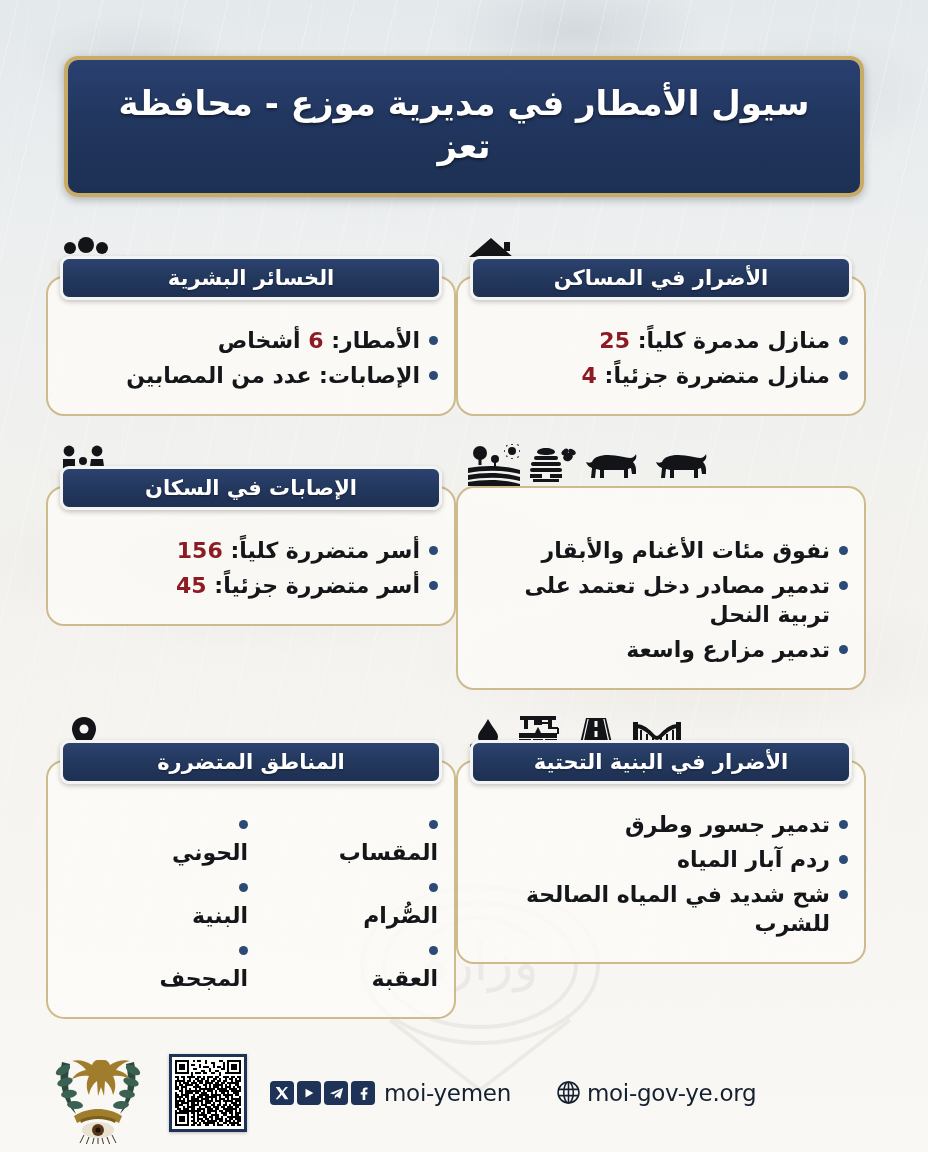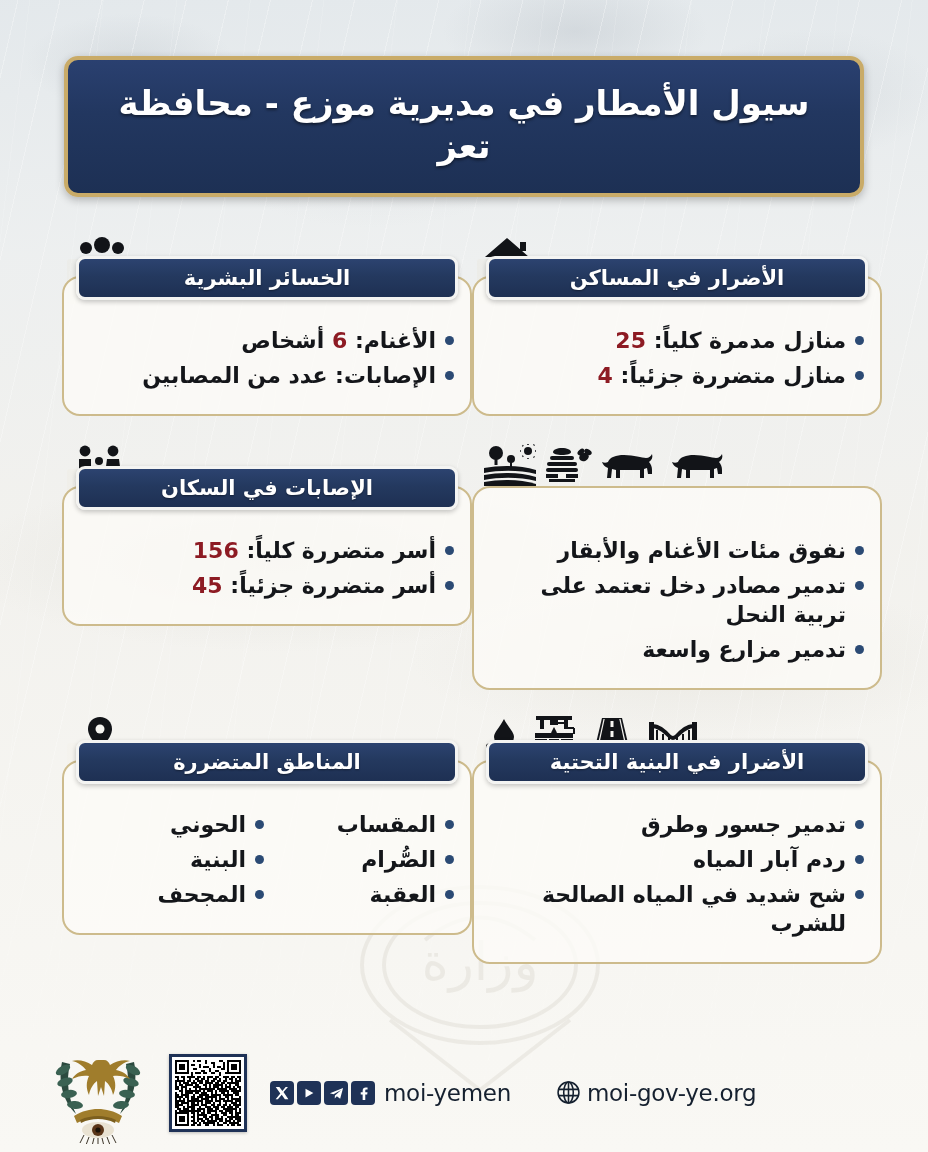--- a/index.html
+++ b/index.html
@@ -72,21 +72,21 @@
   }
   .subtitle{
     margin:26px 0 0;text-align:center;
     color:#14243f;font-size:31px;font-weight:bold;
     text-shadow:0 1px 2px rgba(255,255,255,.85);
     line-height:1.3;
   }
 
   
   .grid{position:absolute;left:46px;top:232px;width:836px;}
-  .row{display:flex;flex-direction:row-reverse;justify-content:flex-end;}
+  .row{display:flex;flex-direction:row-reverse;justify-content:flex-start;}
   .col{width:410px;position:relative;}
 
   .card{position:relative;margin-top:44px;}
   .card-icons{
     position:absolute;top:-46px;left:0;right:0;height:46px;
     display:flex;align-items:flex-end;gap:8px;
     padding:0 12px;
   }
   .card-icons.right{justify-content:flex-end;}
   .card-icons svg{display:block;}
@@ -134,21 +134,21 @@
   ul.bullets li .dot{
     flex:0 0 auto;width:9px;height:9px;border-radius:50%;
     background:#2b4a74;margin-top:10px;
   }
   ul.bullets li .txt{flex:1 1 auto;}
   .num{color:#8d1b23;}
 
   
   .areas{display:flex;flex-direction:row;gap:6px;}
   .areas ul{flex:1 1 50%;}
-  .areas ul.bullets li{justify-content:flex-start;}
+  .areas ul.bullets li{justify-content:flex-start;flex-direction:column;}
 
   
   .footer{
     position:absolute;left:0;right:0;bottom:0;height:126px;
   }
   .footer-inner{
     position:absolute;left:50px;bottom:8px;right:56px;
     display:flex;flex-direction:row;align-items:center;gap:23px;
     direction:ltr;
   }
@@ -221,21 +221,21 @@
           <div class="card-head">
             <div class="tab"></div>
             <div class="plate">
               <h2>الخسائر البشرية</h2>
             </div>
           </div>
           <ul class="bullets">
             <li>
               <span class="dot"></span>
               <span class="txt">
-                <span>الأغنام:</span>
+                <span>الأمطار:</span>
                 <span class="num">6</span>
                 <span>أشخاص</span>
               </span>
             </li>
             <li>
               <span class="dot"></span>
               <span class="txt">الإصابات: عدد من المصابين</span>
             </li>
           </ul>
         </div>

